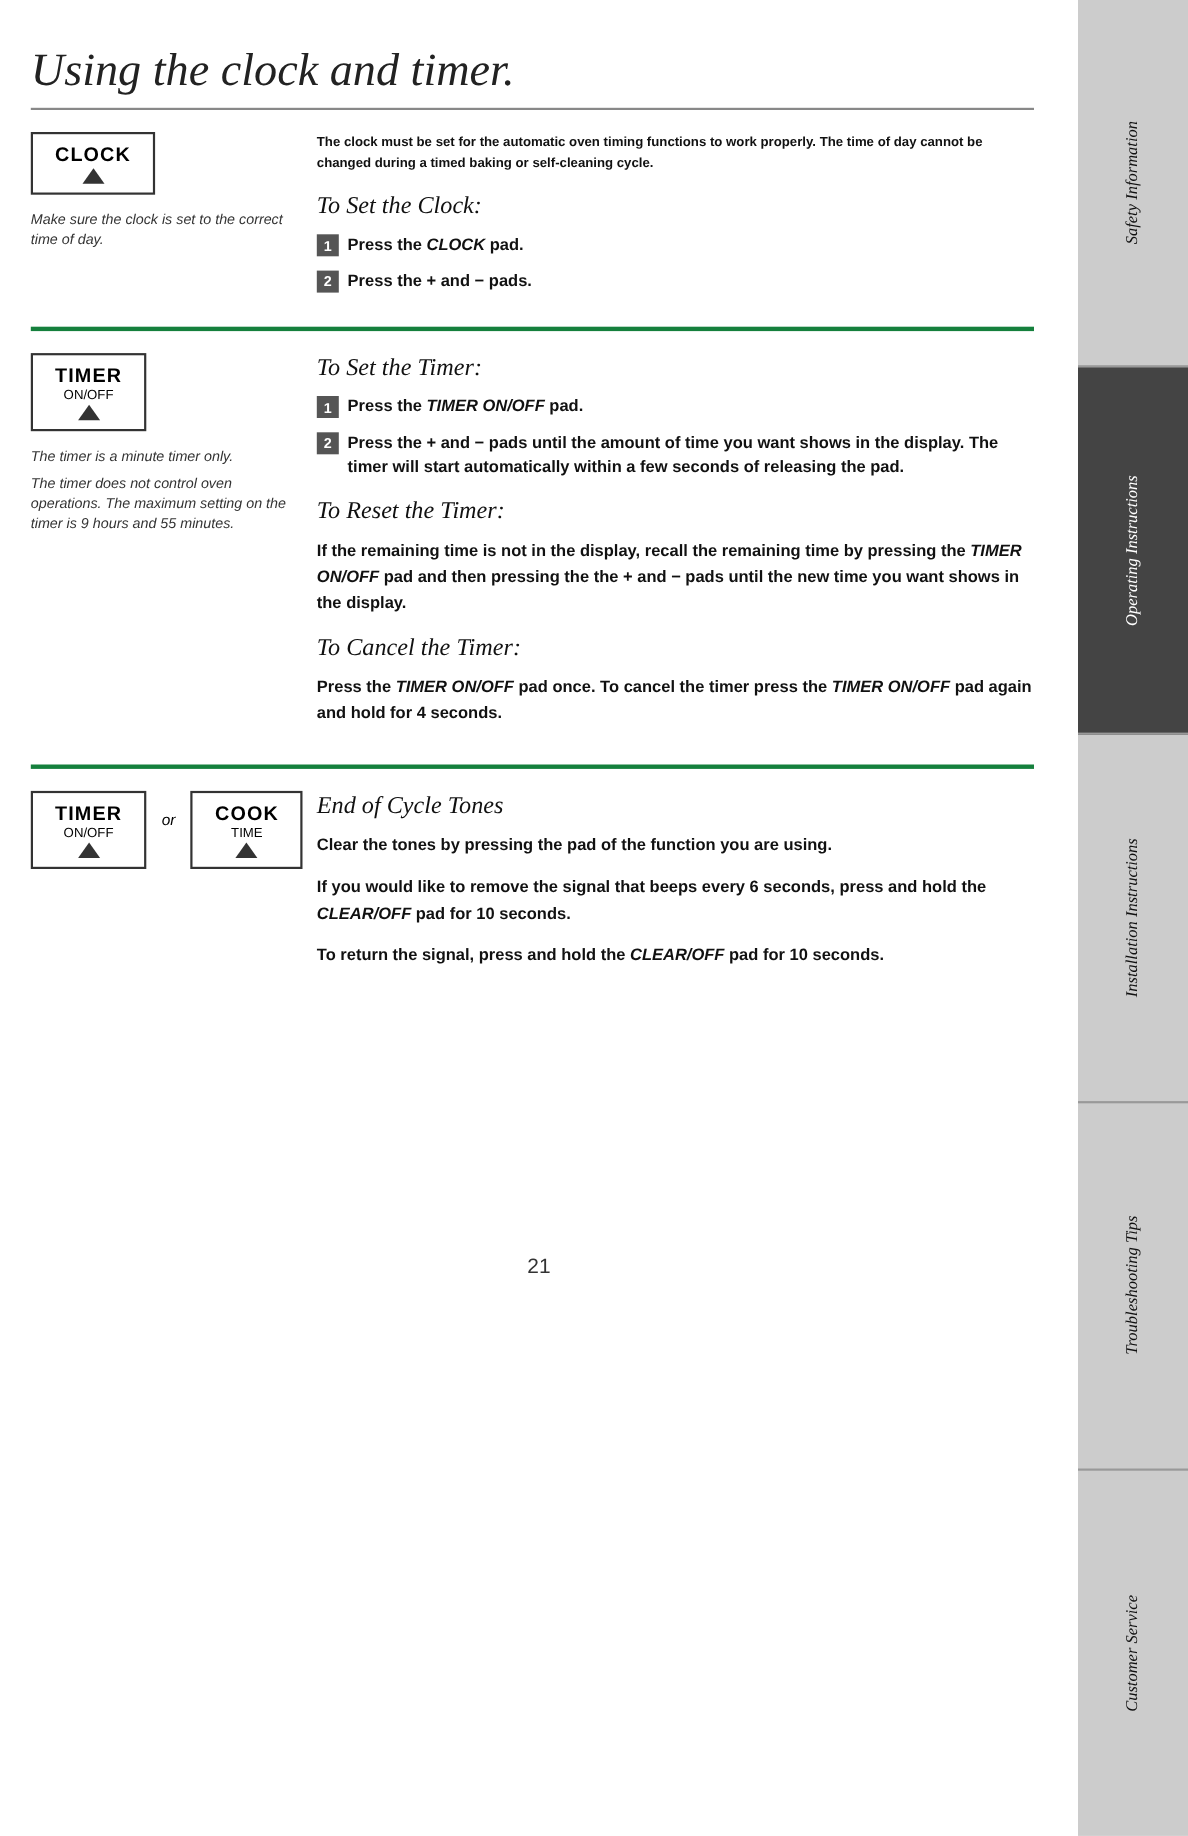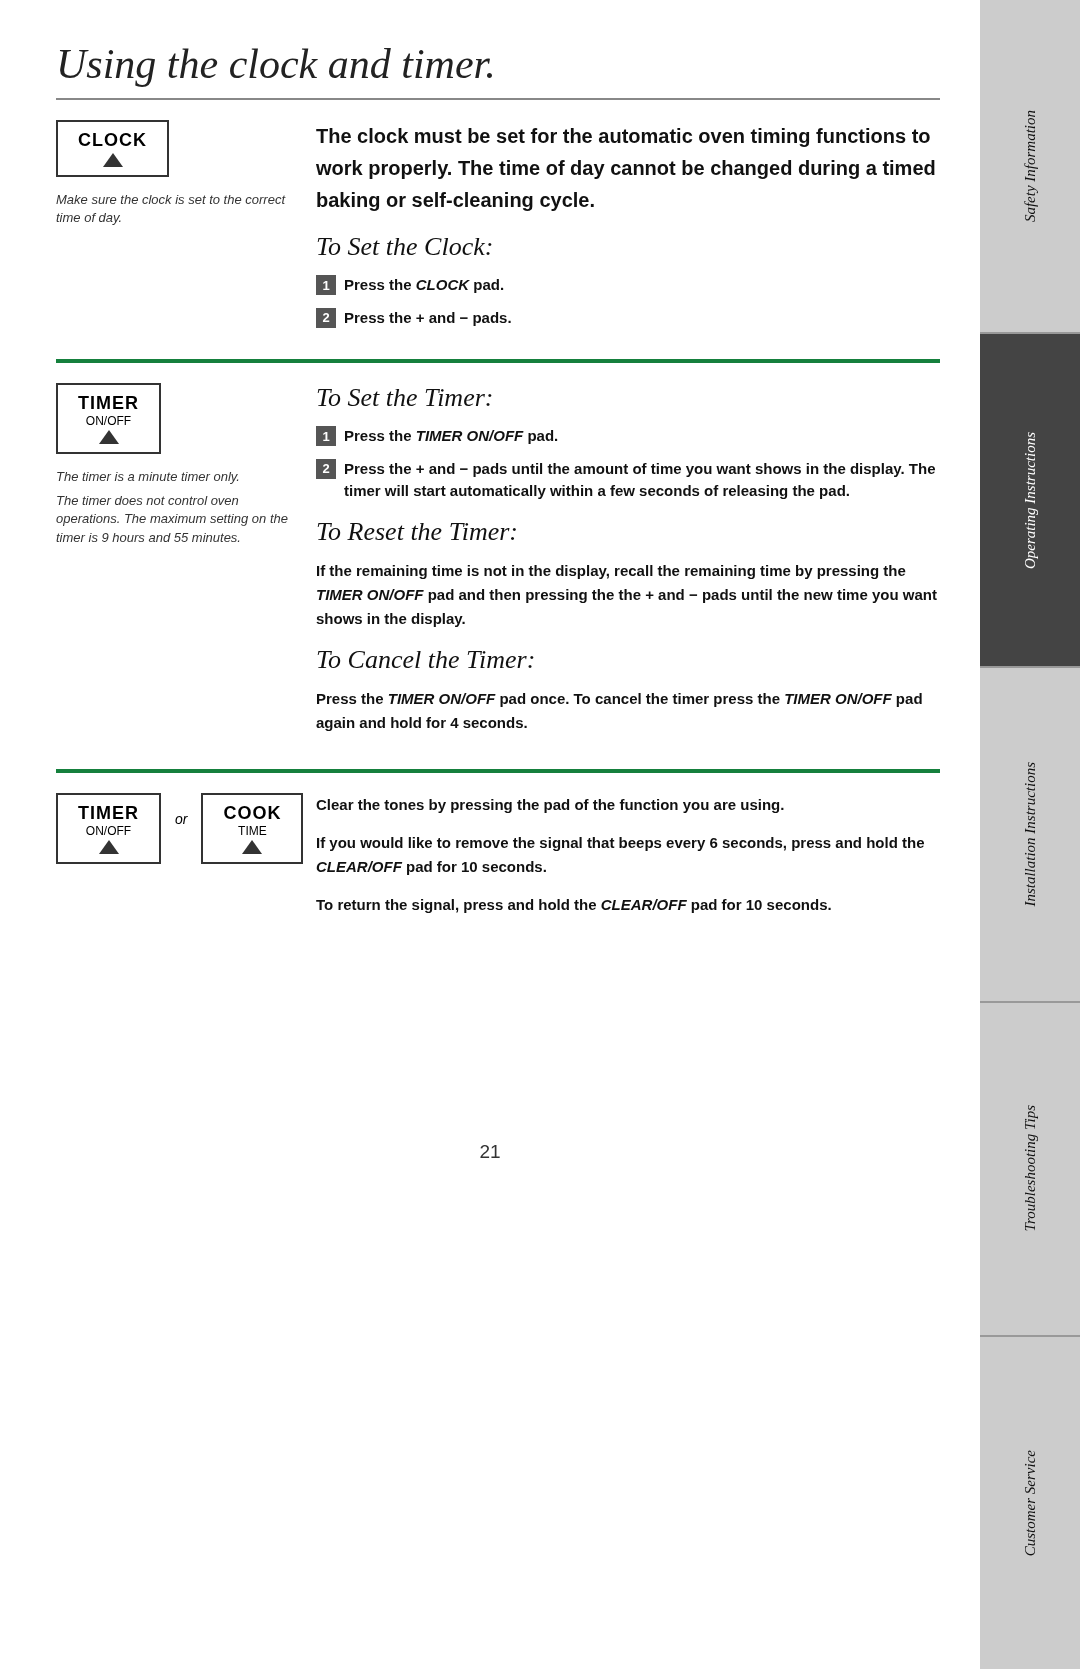--- a/index.html
+++ b/index.html
@@ -11,21 +11,21 @@
       position: relative;
       overflow: hidden;
     }
 
     .main-content {
       position: absolute;
       left: 0;
       top: 0;
       width: 980px;
       height: 1193px;
-      padding: 40px 40px 40px 56px;
+      padding: 40px 40px 40px 28px;
     }
 
     .page-title {
       font-family: Georgia, 'Times New Roman', serif;
       font-style: italic;
       font-size: 42px;
       font-weight: normal;
       color: #222;
       margin-bottom: 8px;
       border-bottom: 2px solid #888;
@@ -83,21 +83,21 @@
       font-style: italic;
       font-size: 13px;
       color: #333;
       line-height: 1.4;
       margin-top: 6px;
     }
 
     .section-subtitle {
       font-family: Georgia, 'Times New Roman', serif;
       font-style: italic;
-      font-size: 26px;
+      font-size: 22px;
       font-weight: normal;
       margin-bottom: 12px;
       color: #111;
     }
 
     .step-row {
       display: flex;
       align-items: flex-start;
       margin-bottom: 10px;
     }
@@ -200,21 +200,21 @@
     .page-number {
       position: absolute;
       bottom: 30px;
       left: 50%;
       transform: translateX(-50%);
       font-size: 19px;
       color: #333;
     }
 
     .intro-text {
-      font-size: 20px;
+      font-size: 12px;
       font-weight: bold;
       color: #111;
       line-height: 1.6;
       margin-bottom: 16px;
     }
 
     .reset-section {
       margin-top: 14px;
     }
 
@@ -289,20 +289,21 @@
         </div>
         <span class="or-text">or</span>
         <div class="button-box">
           <span class="btn-label">COOK</span>
           <span class="btn-sublabel">TIME</span>
           <div class="arrow-up"></div>
         </div>
       </div>
     </div>
     <div class="section-right">
+      <h2 class="section-subtitle">End of Cycle Tones</h2>
       <p class="body-text">Clear the tones by pressing the pad of the function you are using.</p>
       <p class="body-text">If you would like to remove the signal that beeps every 6 seconds, press and hold the <em>CLEAR/OFF</em> pad for 10 seconds.</p>
       <p class="body-text">To return the signal, press and hold the <em>CLEAR/OFF</em> pad for 10 seconds.</p>
     </div>
   </div>
 
   <div class="page-number">21</div>
 
 </div>
 

